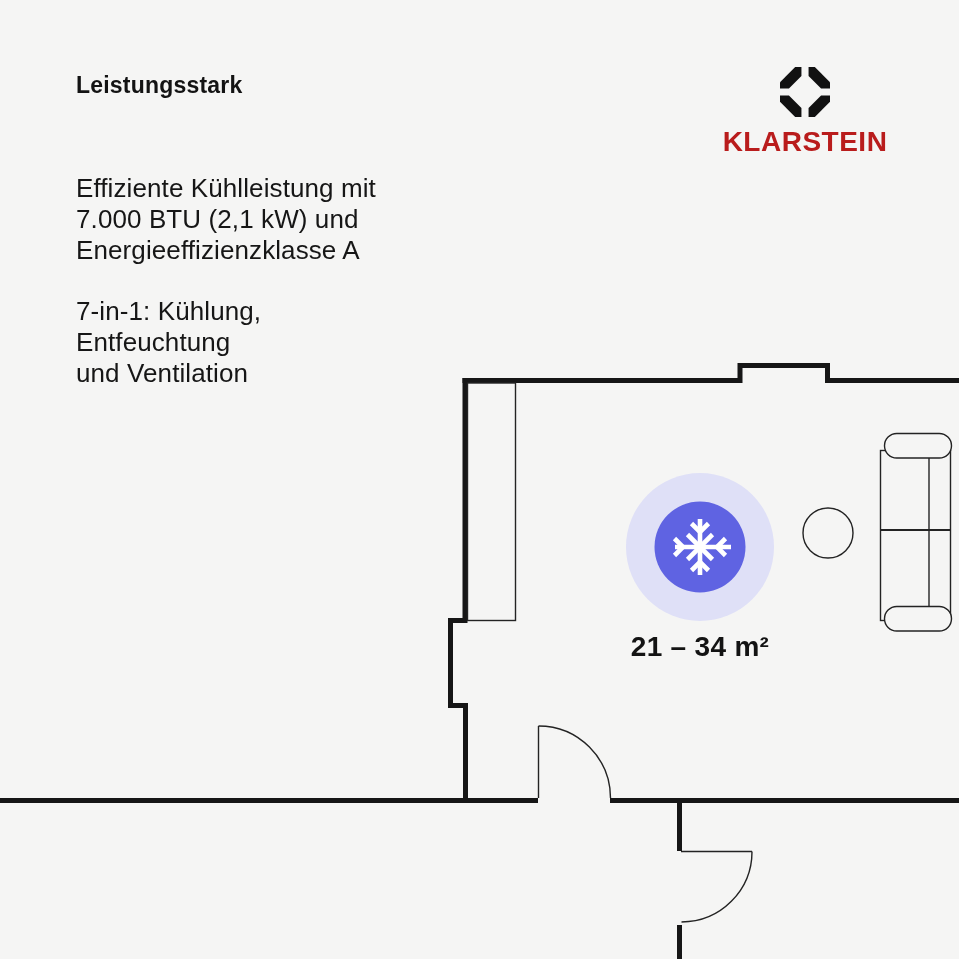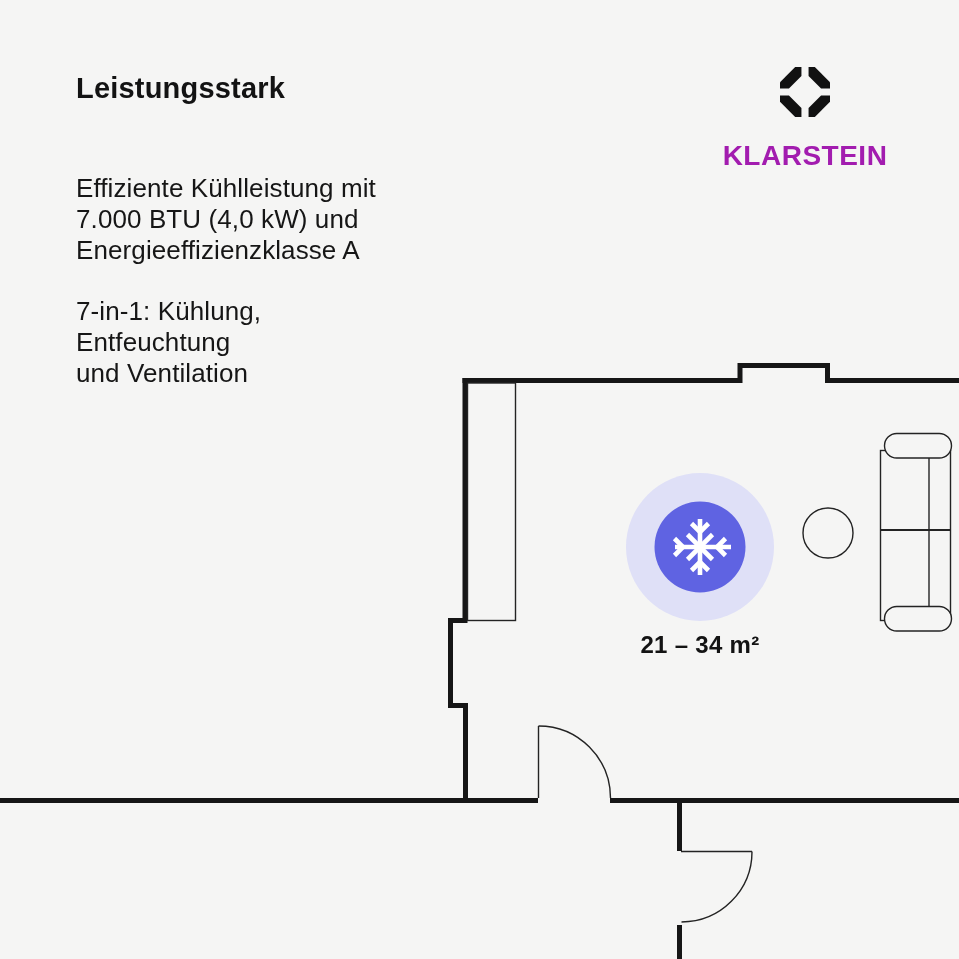--- a/index.html
+++ b/index.html
@@ -1,36 +1,36 @@
 <!DOCTYPE html>
 <html><head>
 <meta charset="utf-8">
 <style>
   html,body{margin:0;padding:0;}
   body{width:959px;height:959px;overflow:hidden;position:relative;
        font-family:"Liberation Sans", sans-serif;}
   .canvas{position:absolute;inset:0;width:959px;height:959px;background:#f5f5f4;}
 
-  .page-title{position:absolute;left:76px;top:72px;font-size:29px;line-height:1.15;
+  .page-title{position:absolute;left:76px;top:72px;font-size:23px;line-height:1.15;
               font-weight:700;color:#131313;letter-spacing:0.2px;}
 
   .para{position:absolute;left:76px;font-size:26px;line-height:31px;color:#161616;
         white-space:pre-line;letter-spacing:0.1px;}
   .para-1{top:173px;}
   .para-2{top:296px;}
 
   .brand{position:absolute;left:715px;top:67px;width:180px;text-align:center;}
   .brand-mark{display:inline-block;width:50px;height:50px;}
-  .brand-name{margin-top:19px;font-size:28px;font-weight:700;color:#a21caf;
+  .brand-name{margin-top:5px;font-size:28px;font-weight:700;color:#b91c1c;
               letter-spacing:0.5px;white-space:nowrap;}
 
   .floorplan{position:absolute;inset:0;}
 
   .area-label{position:absolute;left:700px;top:631px;transform:translateX(-50%);
-              font-size:24px;font-weight:700;color:#131313;white-space:nowrap;
+              font-size:28px;font-weight:700;color:#131313;white-space:nowrap;
               letter-spacing:0.3px;}
 </style>
 </head>
 <body>
 
 <div class="canvas">
 
   <svg class="floorplan" width="959" height="959" viewBox="0 0 959 959">
 
     <g fill="none" stroke-width="5" stroke="#161616">
@@ -74,21 +74,21 @@
         <path d="M691.5,570.5 L700,562 L708.5,570.5"></path>
         <path d="M674.5,538.5 L683,547 L674.5,555.5"></path>
         <path d="M725.5,538.5 L717,547 L725.5,555.5"></path>
       </g>
     </g>
   </svg>
 
   <div class="page-title">Leistungsstark</div>
 
   <div class="para para-1">Effiziente Kühlleistung mit
-7.000 BTU (4,0 kW) und
+7.000 BTU (2,1 kW) und
 Energieeffizienzklasse A</div>
   <div class="para para-2">7-in-1: Kühlung,
 Entfeuchtung
 und Ventilation</div>
 
   <div class="brand">
     <svg class="brand-mark" viewBox="0 0 56 56" fill="#111111">
       <path d="M24,0 L17,0 L0,17 L0,24 L10,24 L24,10 Z"></path>
       <path d="M32,0 L39,0 L56,17 L56,24 L46,24 L32,10 Z"></path>
       <path d="M56,32 L56,39 L39,56 L32,56 L32,46 L46,32 Z"></path>

